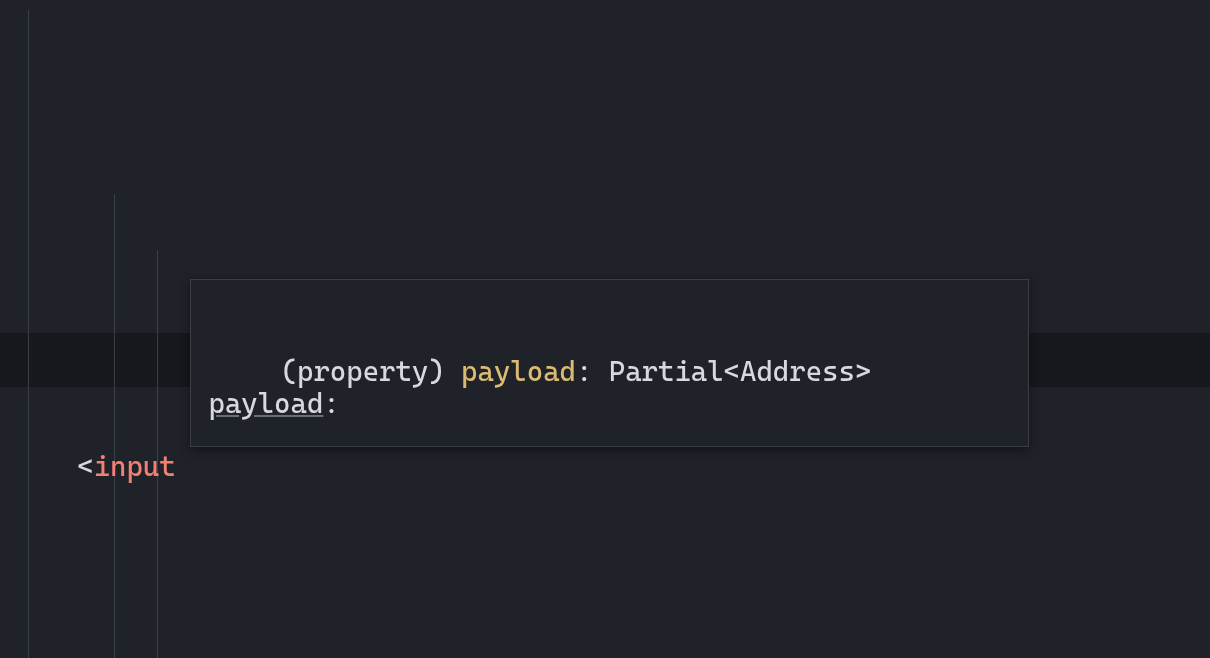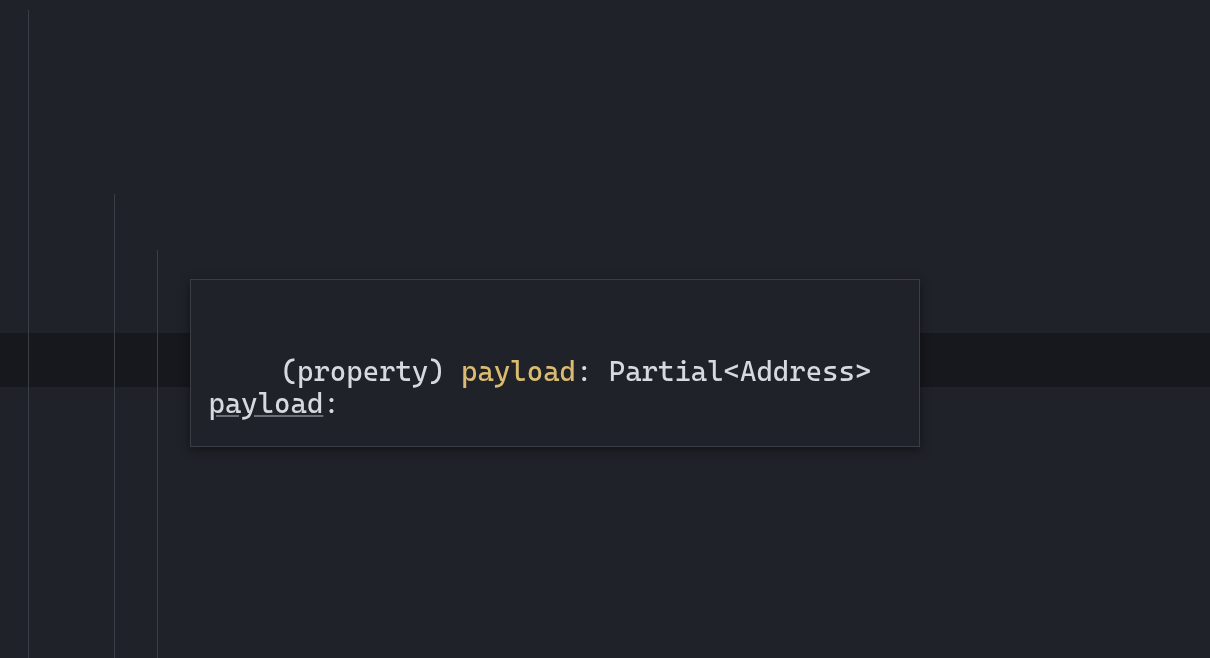--- a/index.html
+++ b/index.html
@@ -41,21 +41,21 @@
   .ig2 { left: 114px; }
   .ig3 { left: 157px; }
   
   .punct   { color: #d6d9df; }
   .tag     { color: #f38173; }
   .var     { color: #d6d9df; }
   .tooltip {
     position: absolute;
     left: 190px;
     top: 279px;
-    width: 730px;
+    width: 839px;
     padding: 32px 24px 14px 24px;
     background: #1f2228;
     border: 1px solid #3a3e47;
     box-shadow: 0 3px 10px rgba(0,0,0,.45);
     z-index: 5;
     font-size: 28px;
     line-height: 40px;
   }
   .tt-dim  { color: #d6d9df; }
   .tt-name { color: #dbbb72; }
@@ -65,20 +65,21 @@
 </head>
 <body>
 
 <div class="editor">
   <div class="highlight-line"></div>
   <div class="indent-guide ig1"></div>
   <div class="indent-guide ig2" style="top:194px;bottom:160px;"></div>
   <div class="indent-guide ig3" style="top:250px;bottom:214px;"></div>
 
   
+  <span class="line">   <span class="punct">&lt;</span><span class="tag">input</span></span>
   
   <span class="line">      </span>
   
   
   
   
   
   
   
   

